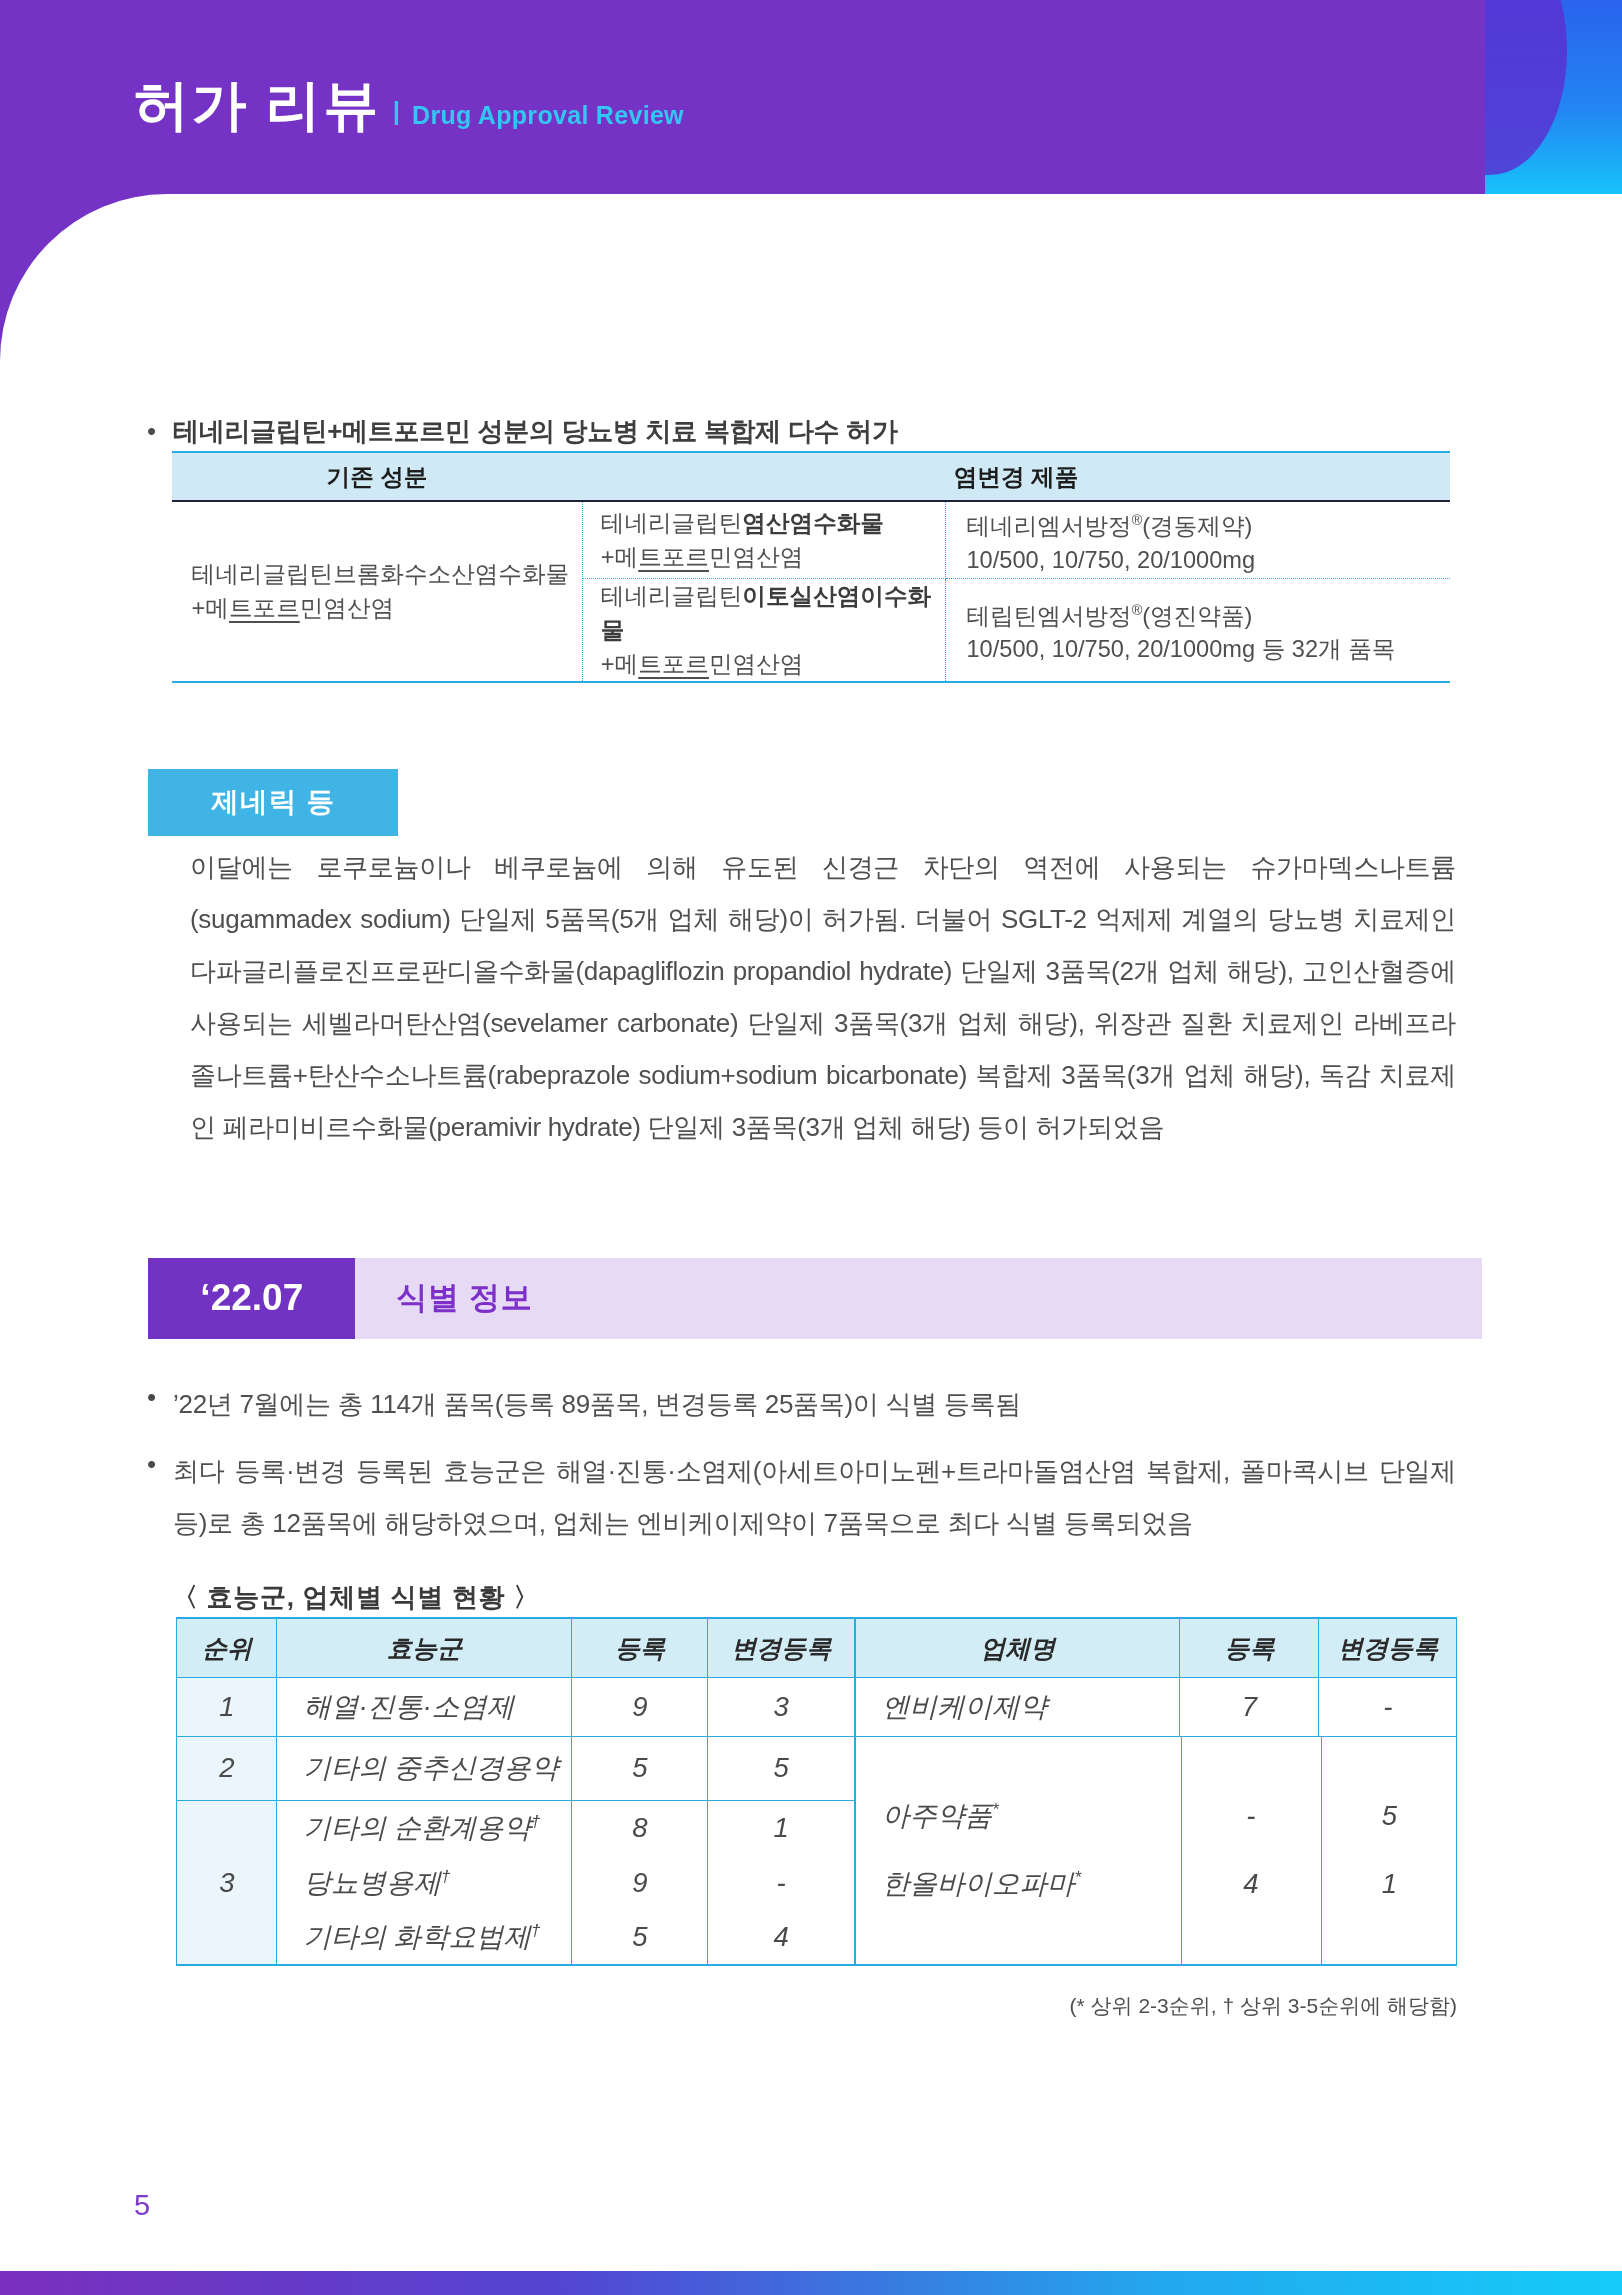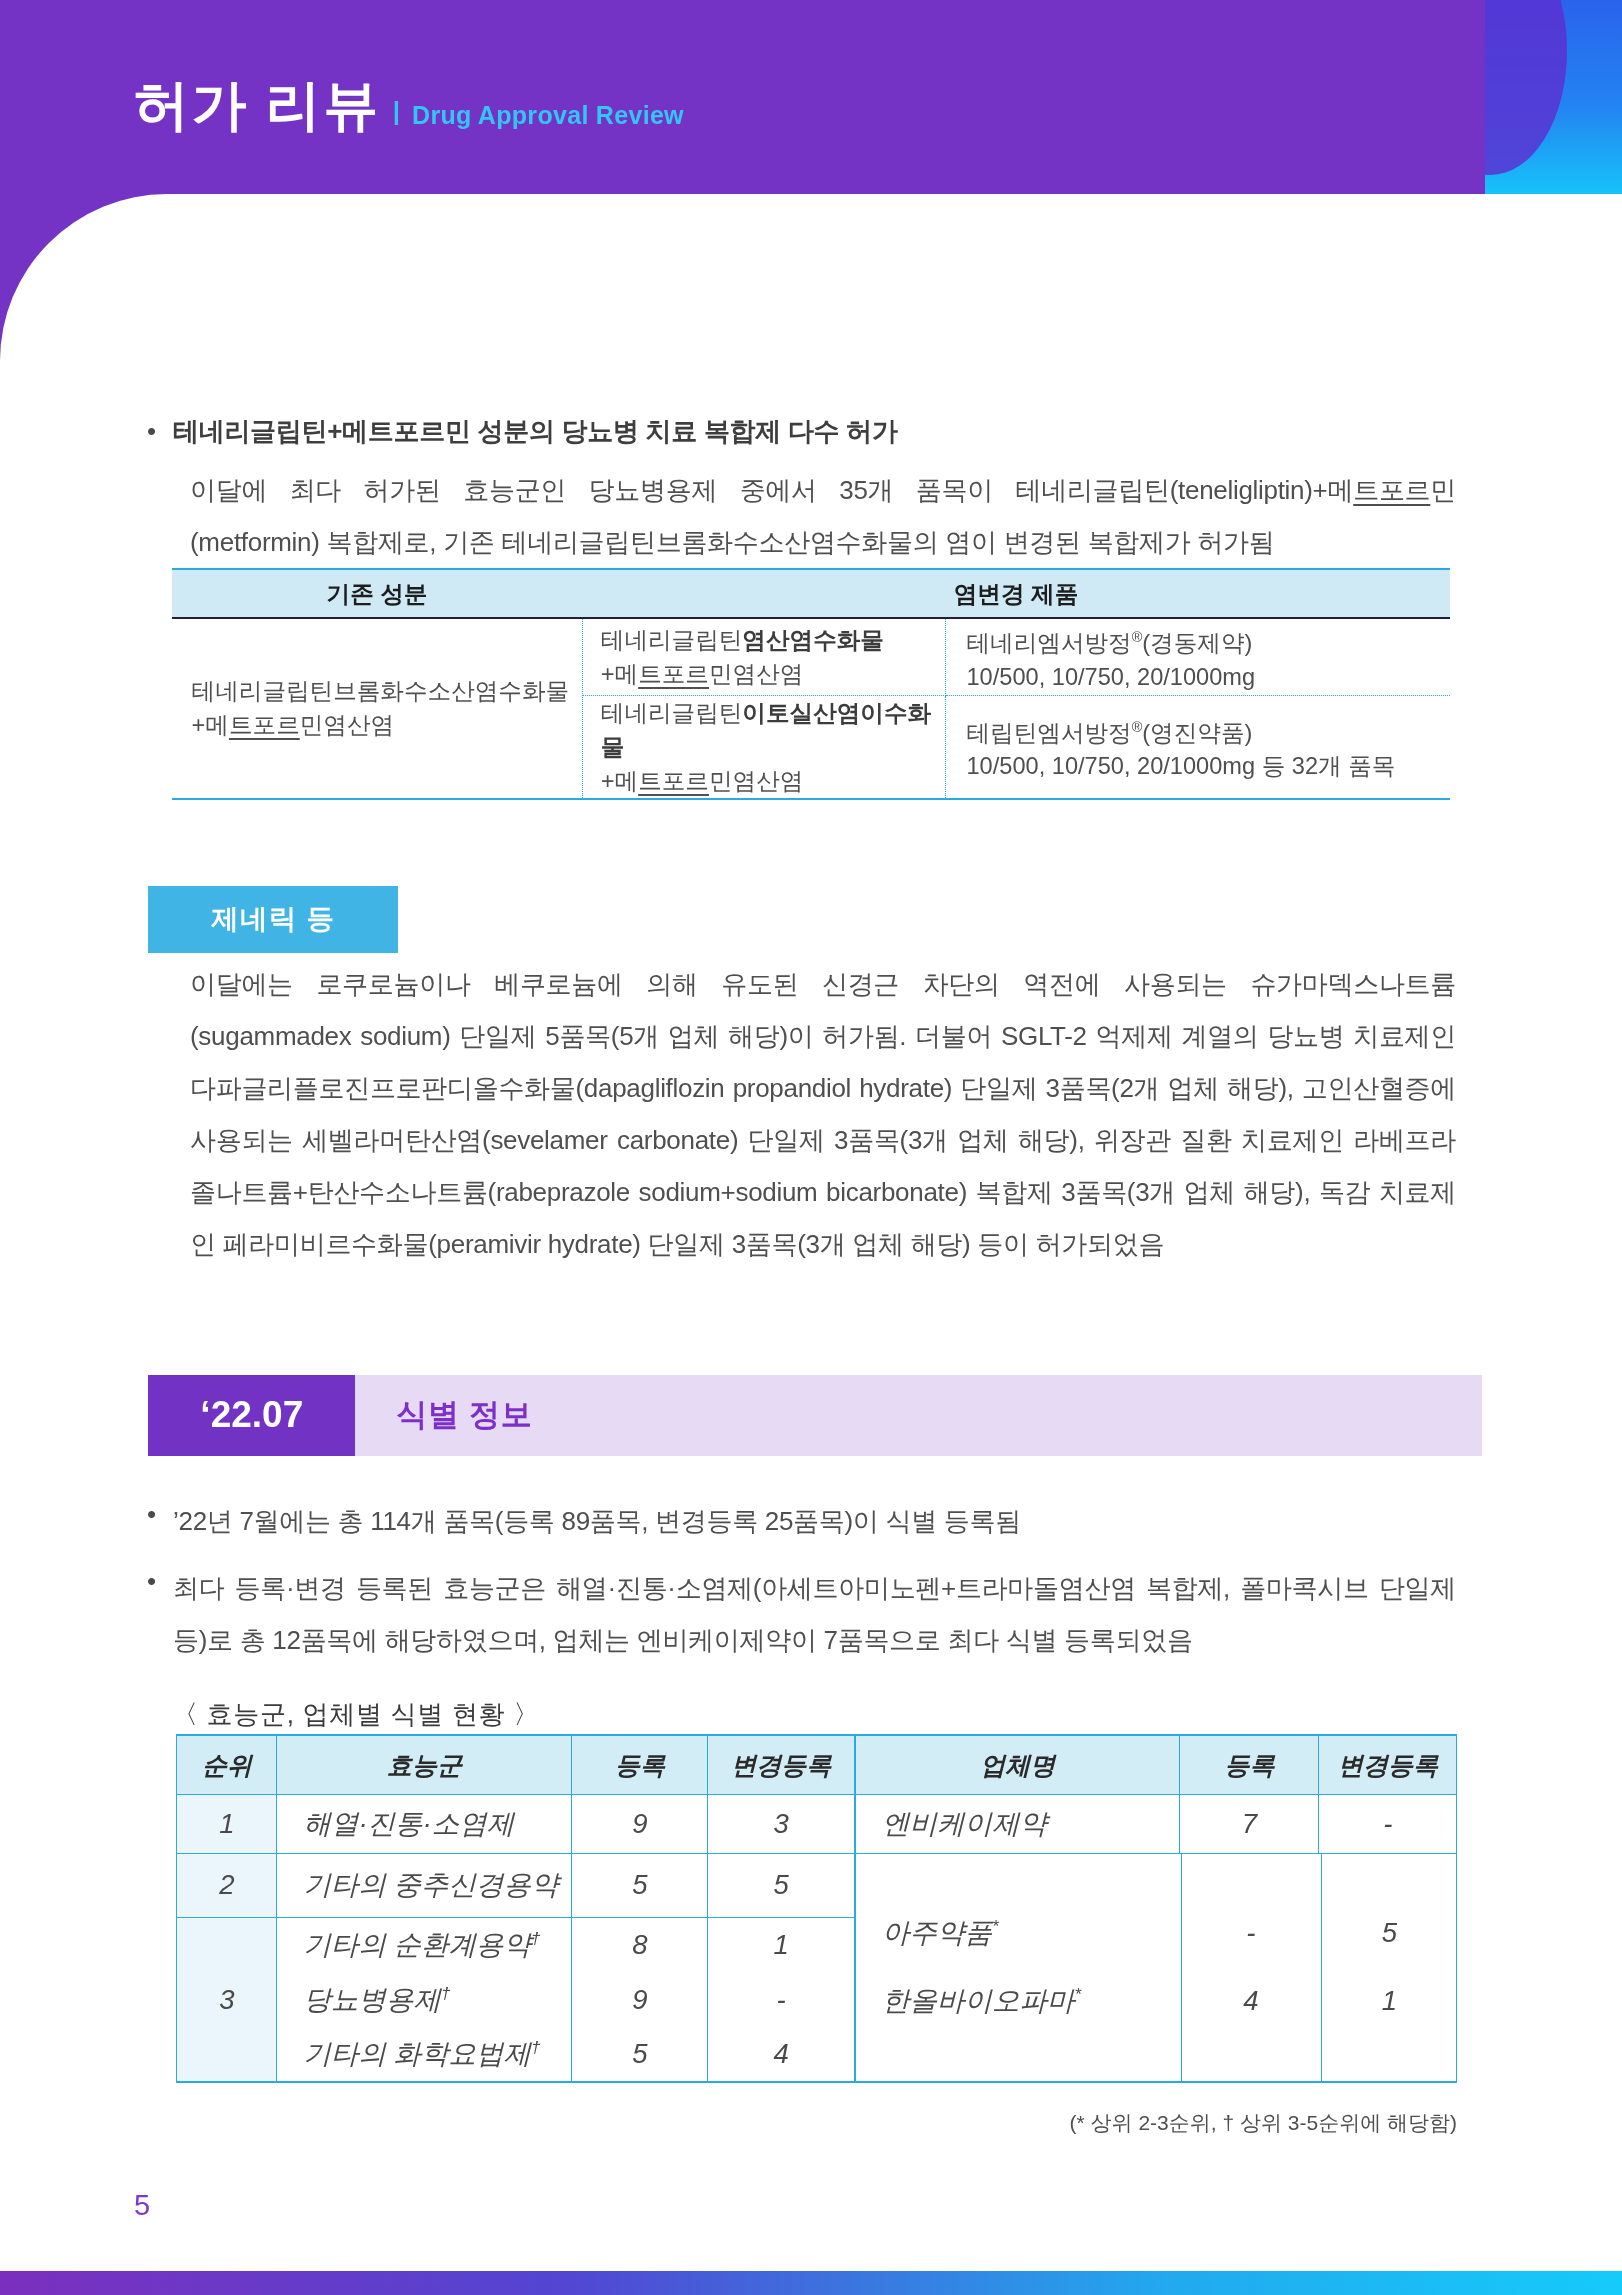--- a/index.html
+++ b/index.html
@@ -58,21 +58,21 @@
   .banner { margin-top:105px; margin-left:1.3px; width:1334px; height:81px; display:flex; }
   .banner-date { width:207px; height:81px; background:#7232c3; color:#ffffff; font-size:37px;
                  font-weight:bold; display:flex; align-items:center; justify-content:center; }
   .banner-rest { flex:1; background:#e6daf5; display:flex; align-items:center; }
   .banner-title { margin-left:41px; color:#7c2fc9; font-size:31px; font-weight:bold; letter-spacing:0.7px; }
 
   .bullet-row2 { display:flex; margin-top:39px; }
   .bullet-row2 + .bullet-row2 { margin-top:15.7px; }
   .b2-text { font-size:26px; line-height:52px; color:#4f4f4f; text-align:justify; letter-spacing:-0.3px; flex:1; }
 
-  .tbl-heading { margin-top:29px; padding-left:25px; font-size:26px; font-weight:normal;
+  .tbl-heading { margin-top:29px; padding-left:25px; font-size:26px; font-weight:bold;
                  color:#3a3a3a; line-height:39px; letter-spacing:0.7px; }
 
   
   .t2 { margin-top:0px; margin-left:29.4px; width:1280px; border-collapse:collapse; table-layout:fixed;
         border:1.3px solid #29abe2; border-top:2px solid #29abe2; border-bottom:2px solid #29abe2;font-style:italic; }
   .t2 col.w-rank{width:100px;} .t2 col.w-eff{width:295px;} .t2 col.w-reg{width:136px;}
   .t2 col.w-chg{width:147px;} .t2 col.w-comp{width:325px;} .t2 col.w-reg2{width:139px;} .t2 col.w-chg2{width:138px;}
   .t2 th { height:59px; background:#d3edf7; font-size:25px; font-weight:bold; color:#2a2a2a;
            border:1.3px solid #29abe2; text-align:center; }
   .t2 td { border:1.3px solid #29abe2; font-size:27.5px; color:#4a4a4a; vertical-align:middle; }
@@ -121,21 +121,20 @@
     </div>
   </div>
 
   <div class="content">
 
     <div class="bullet-row">
       <div class="bullet-dot">•</div>
       <div class="s1-title">테네리글립틴+메트포르민 성분의 당뇨병 치료 복합제 다수 허가</div>
     </div>
 
-    <div class="para"><span>이달에 최다 허가된 효능군인 당뇨병용제 중에서 35개 품목이 테네리글립틴(teneligliptin)+메</span><span class="u">트포르</span><span>민(metformin) 복합제로, 기존 테네리글립틴브롬화수소산염수화물의 염이 변경된 복합제가 허가됨</span></div>
 
     <table class="t1">
       <colgroup>
           <col class="c1">
           <col class="c2">
           <col class="c3">
         </colgroup>
       <thead>
         <tr>
           <th>기존 성분</th>

